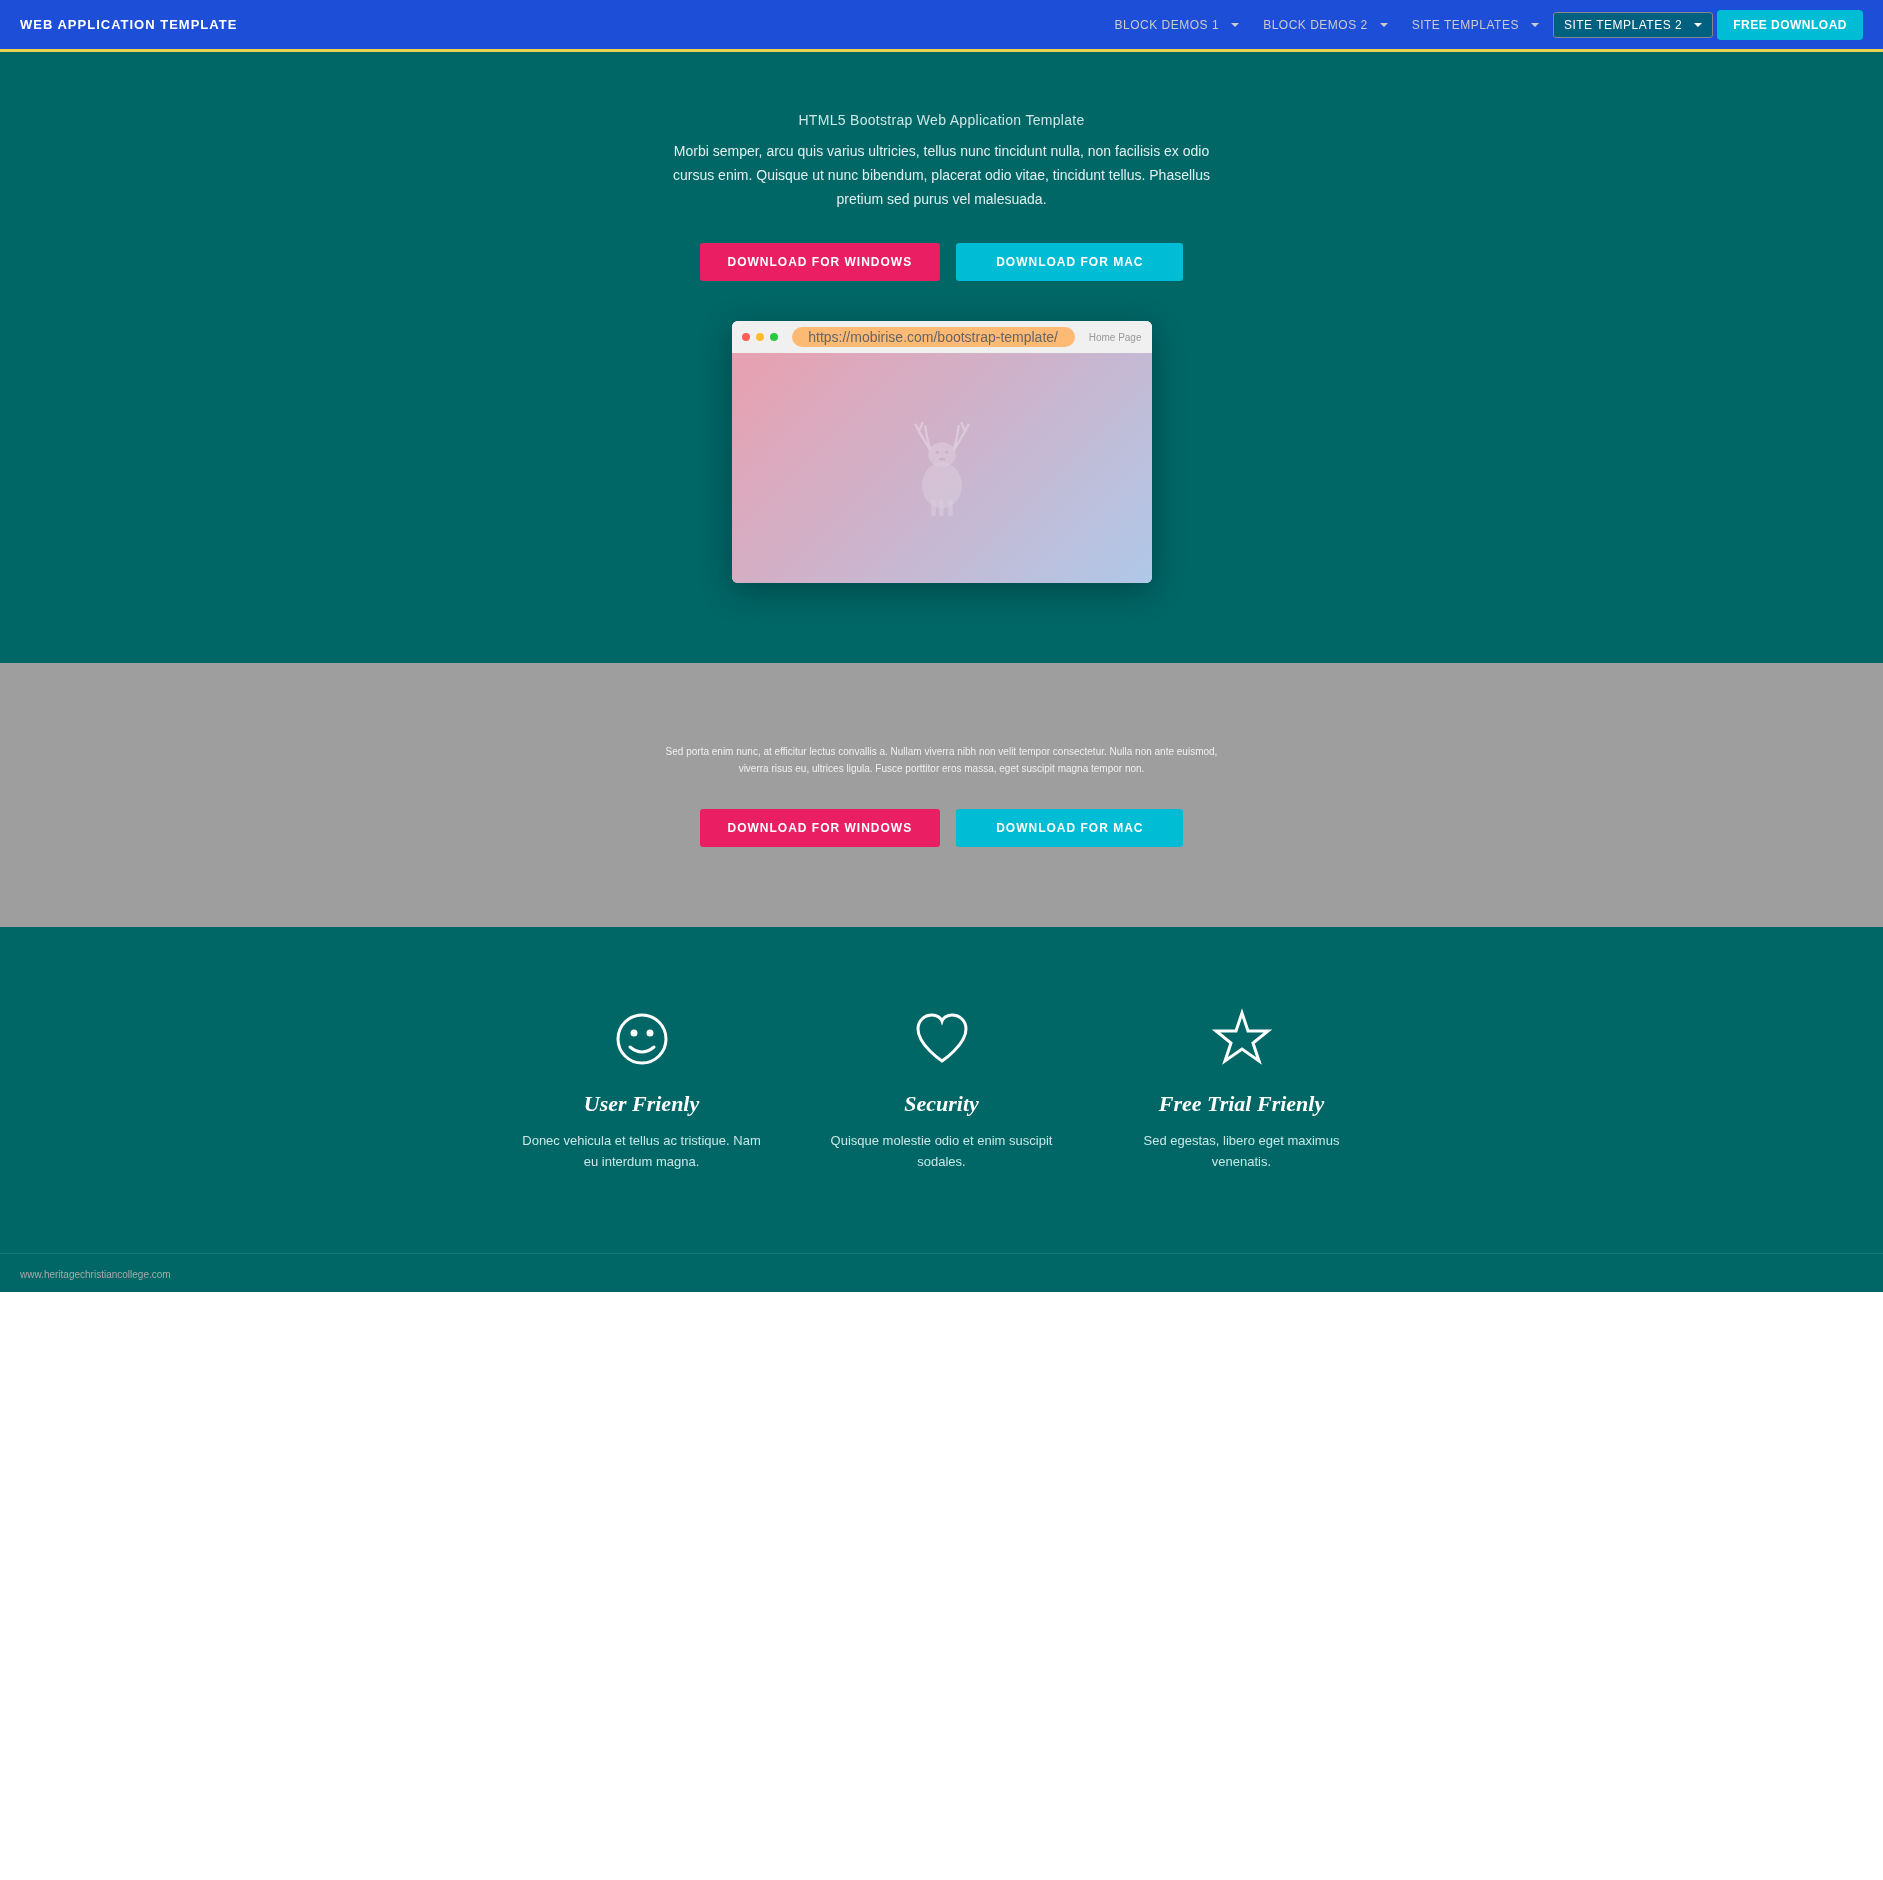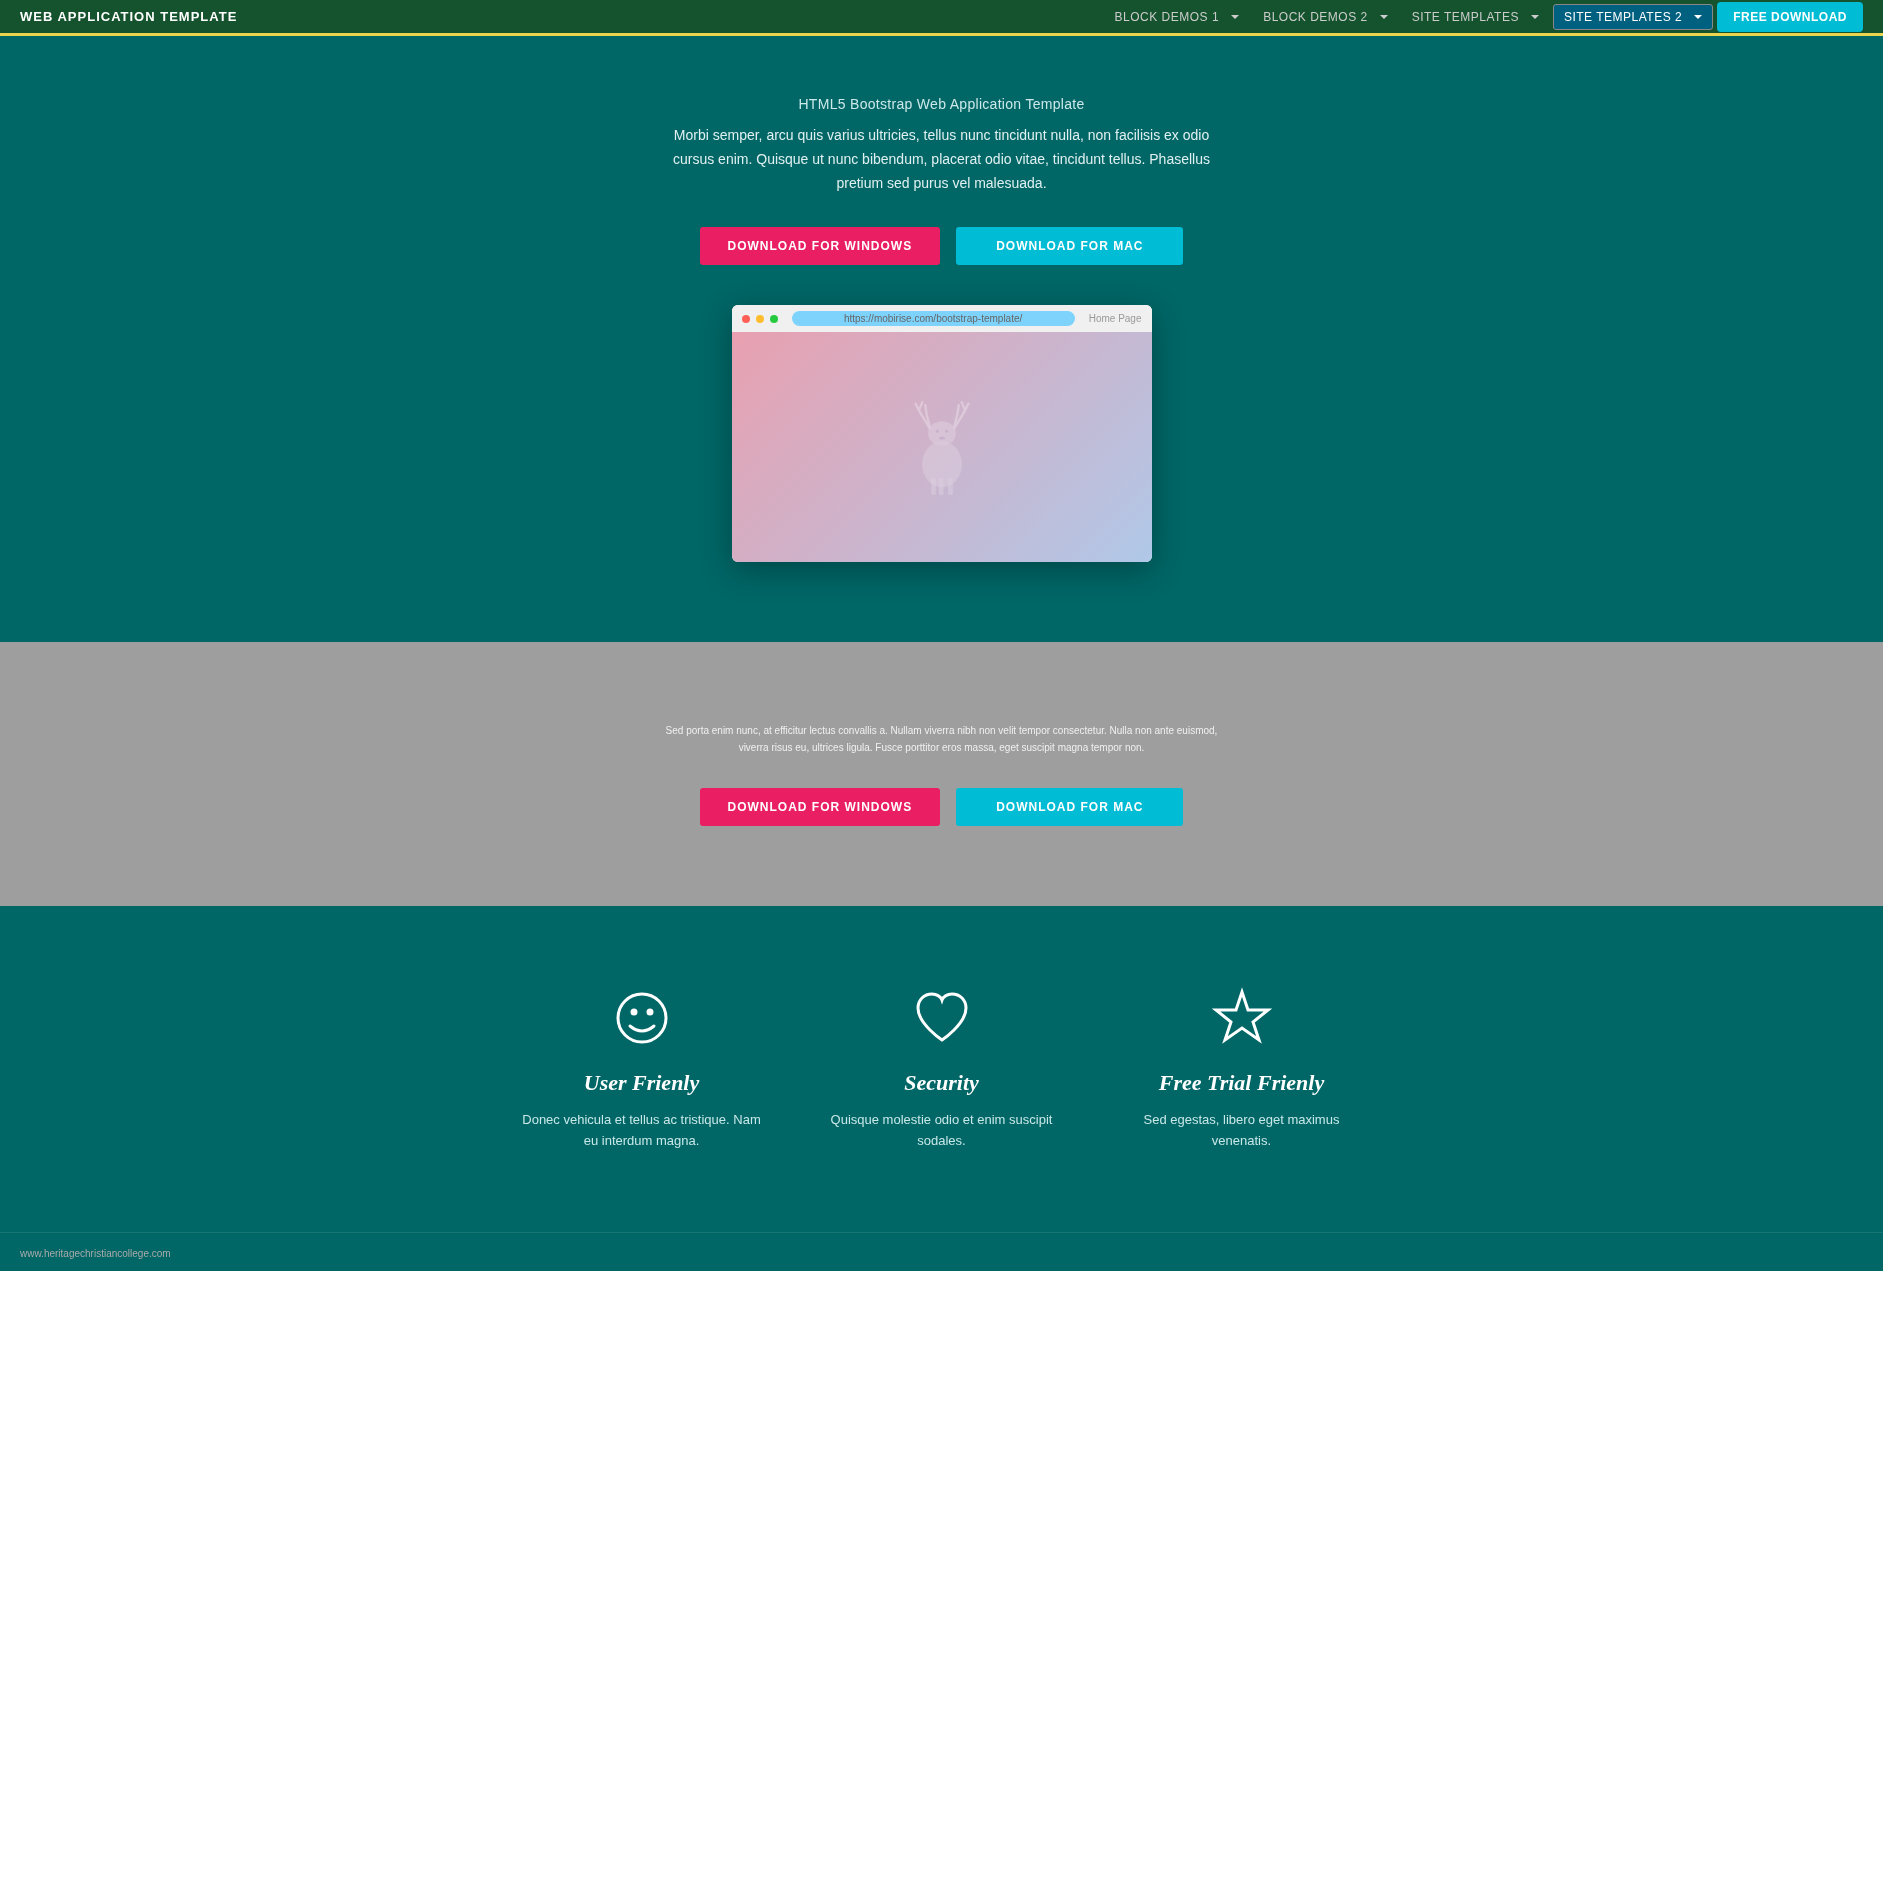--- a/index.html
+++ b/index.html
@@ -1,25 +1,25 @@
 <!DOCTYPE html>
 <html><head>
   <meta charset="utf-8">
   <style>
     * { margin: 0; padding: 0; box-sizing: border-box; }
     body { font-family: 'Arial', sans-serif; background: #fff; overflow-x: hidden; }
 
     
     .navbar {
-      background: #14532d;
+      background: #1d4ed8;
       display: flex;
       align-items: center;
       justify-content: space-between;
       padding: 0 20px;
-      height: 36px;
+      height: 52px;
       position: relative;
       border-bottom: 3px solid #e8d44d;
     }
     .navbar-brand {
       color: #fff;
       font-weight: bold;
       font-size: 13px;
       letter-spacing: 1px;
       text-transform: uppercase;
     }
@@ -146,23 +146,23 @@
     }
     .browser-dot {
       width: 8px; height: 8px;
       border-radius: 50%;
     }
     .dot-red { background: #ff5f56; }
     .dot-yellow { background: #ffbd2e; }
     .dot-green { background: #27c93f; }
     .browser-url {
       flex: 1;
-      background: #7dd3fc;
+      background: #fdba74;
       border-radius: 10px;
-      font-size: 10px;
+      font-size: 14px;
       color: #666;
       padding: 2px 8px;
       margin: 0 8px;
     }
     .browser-home {
       font-size: 10px;
       color: #999;
     }
     .browser-content {
       width: 100%;

